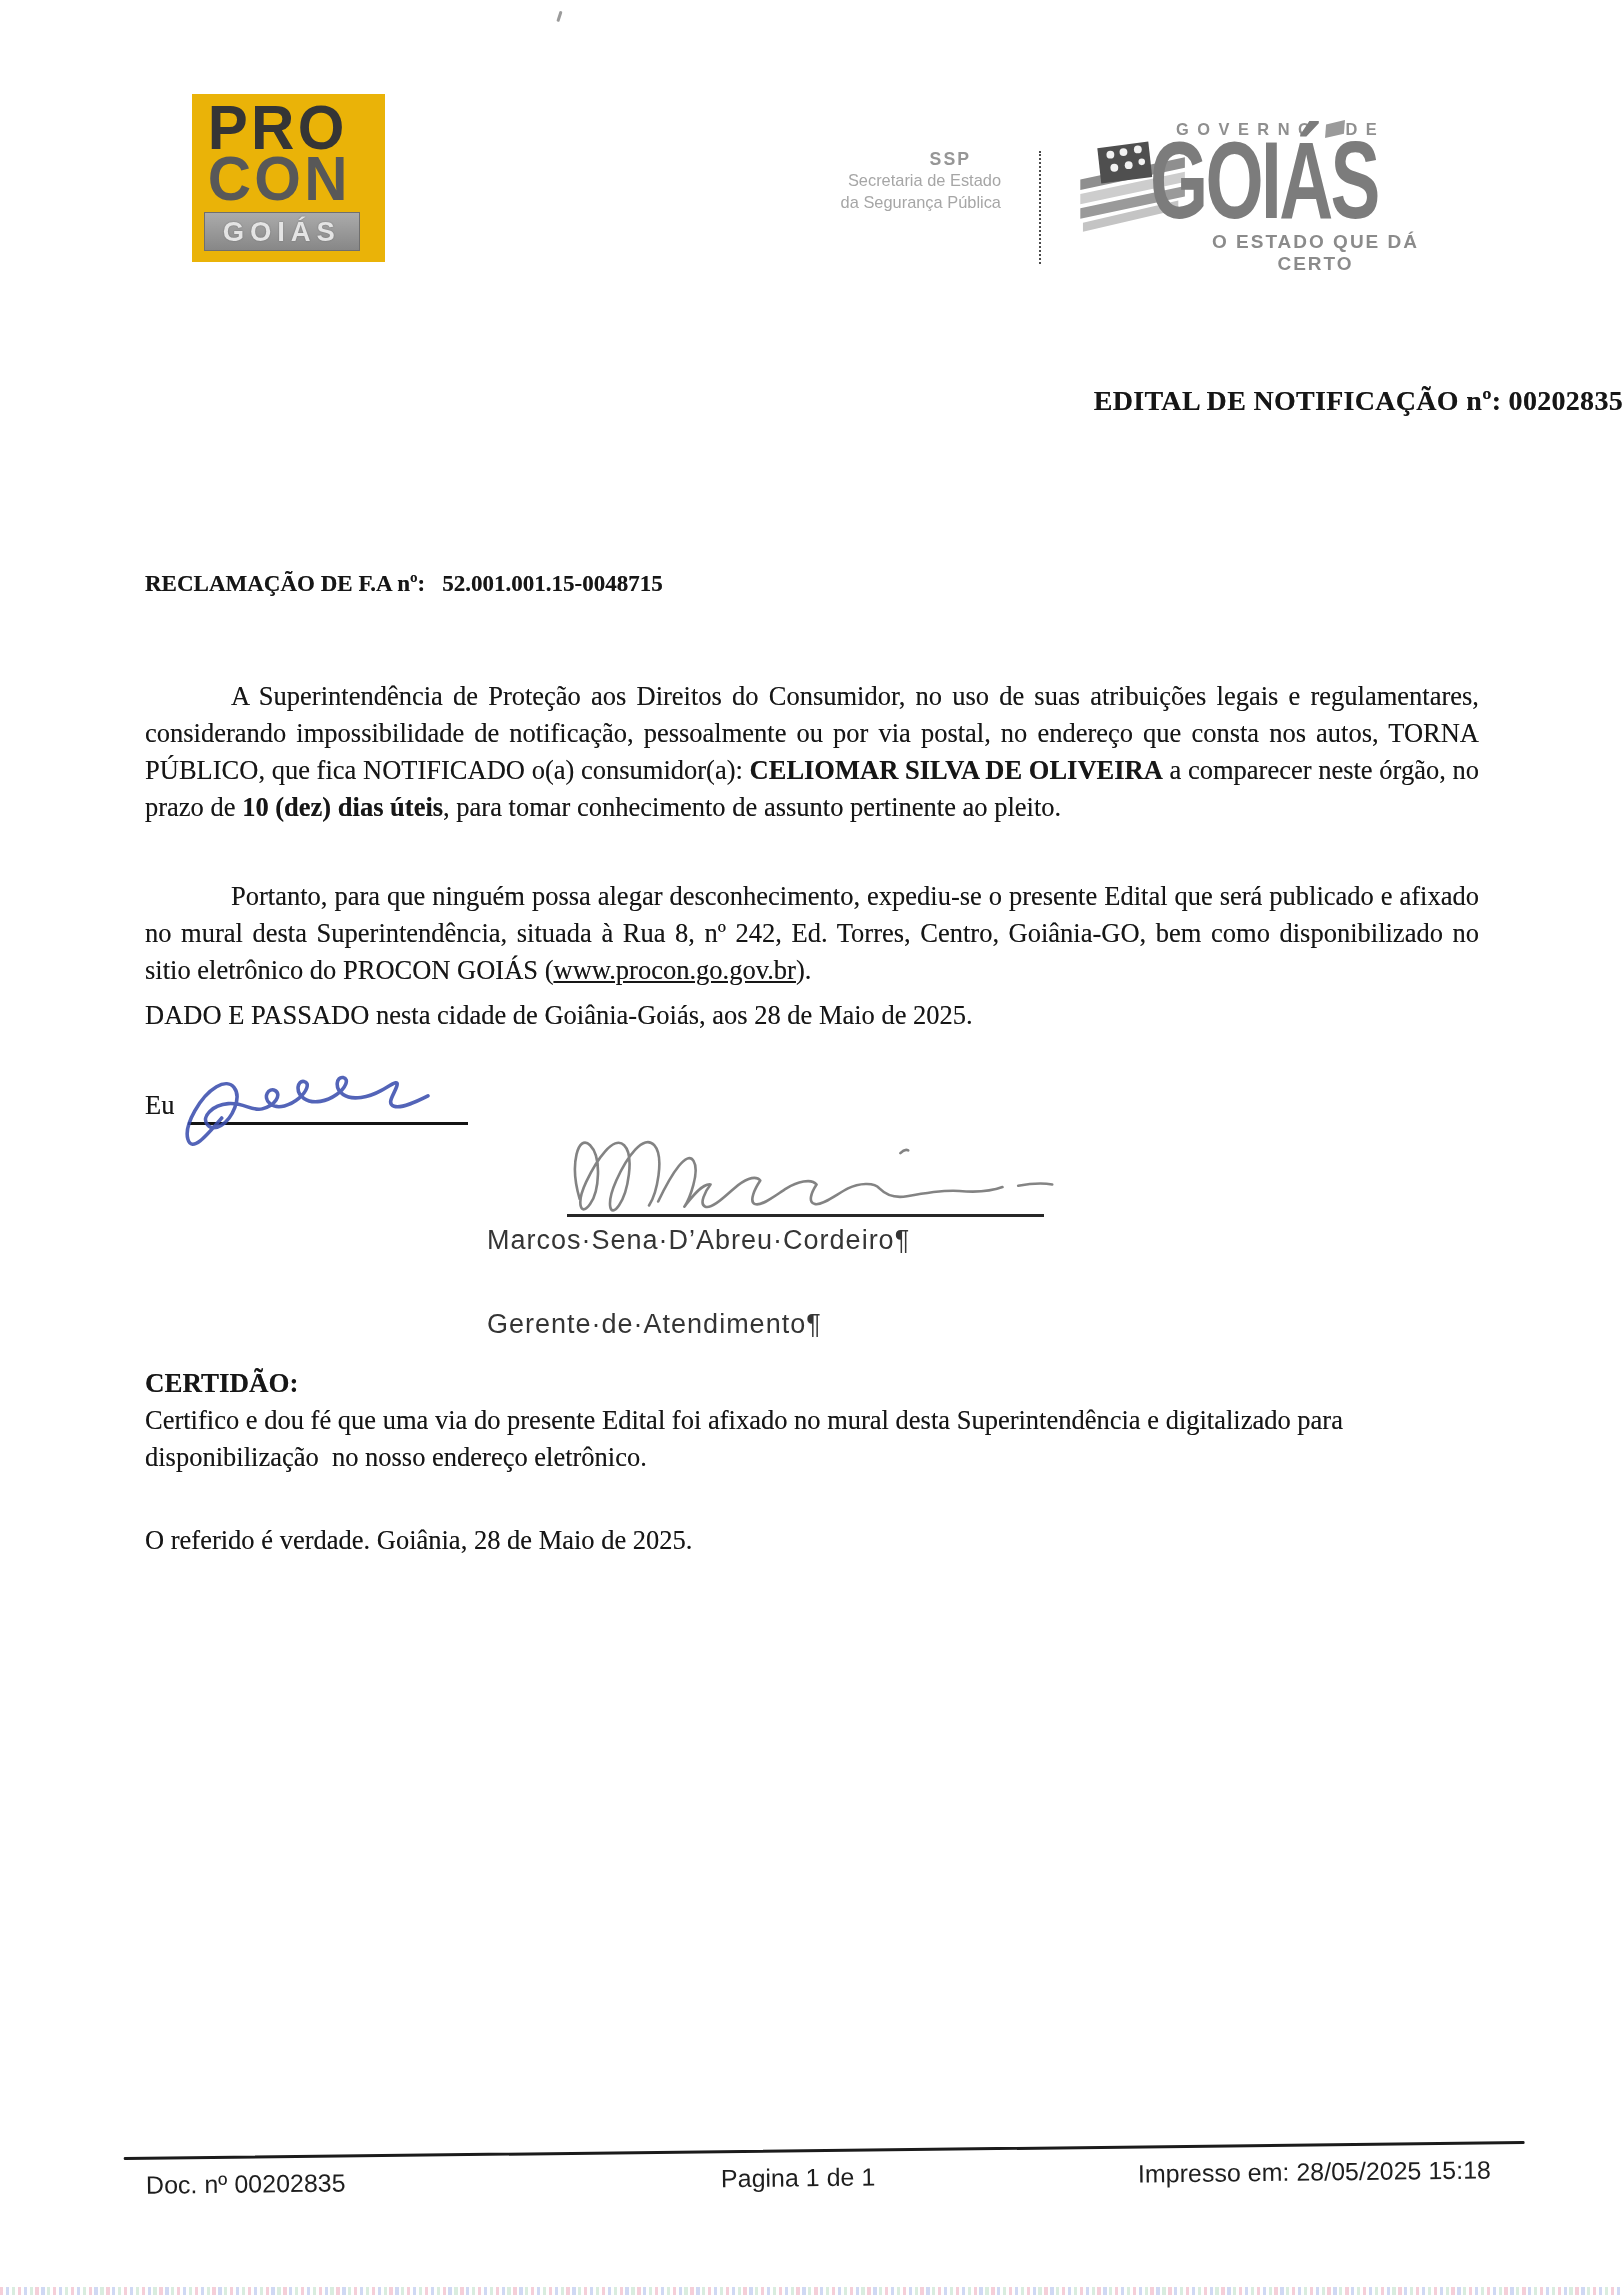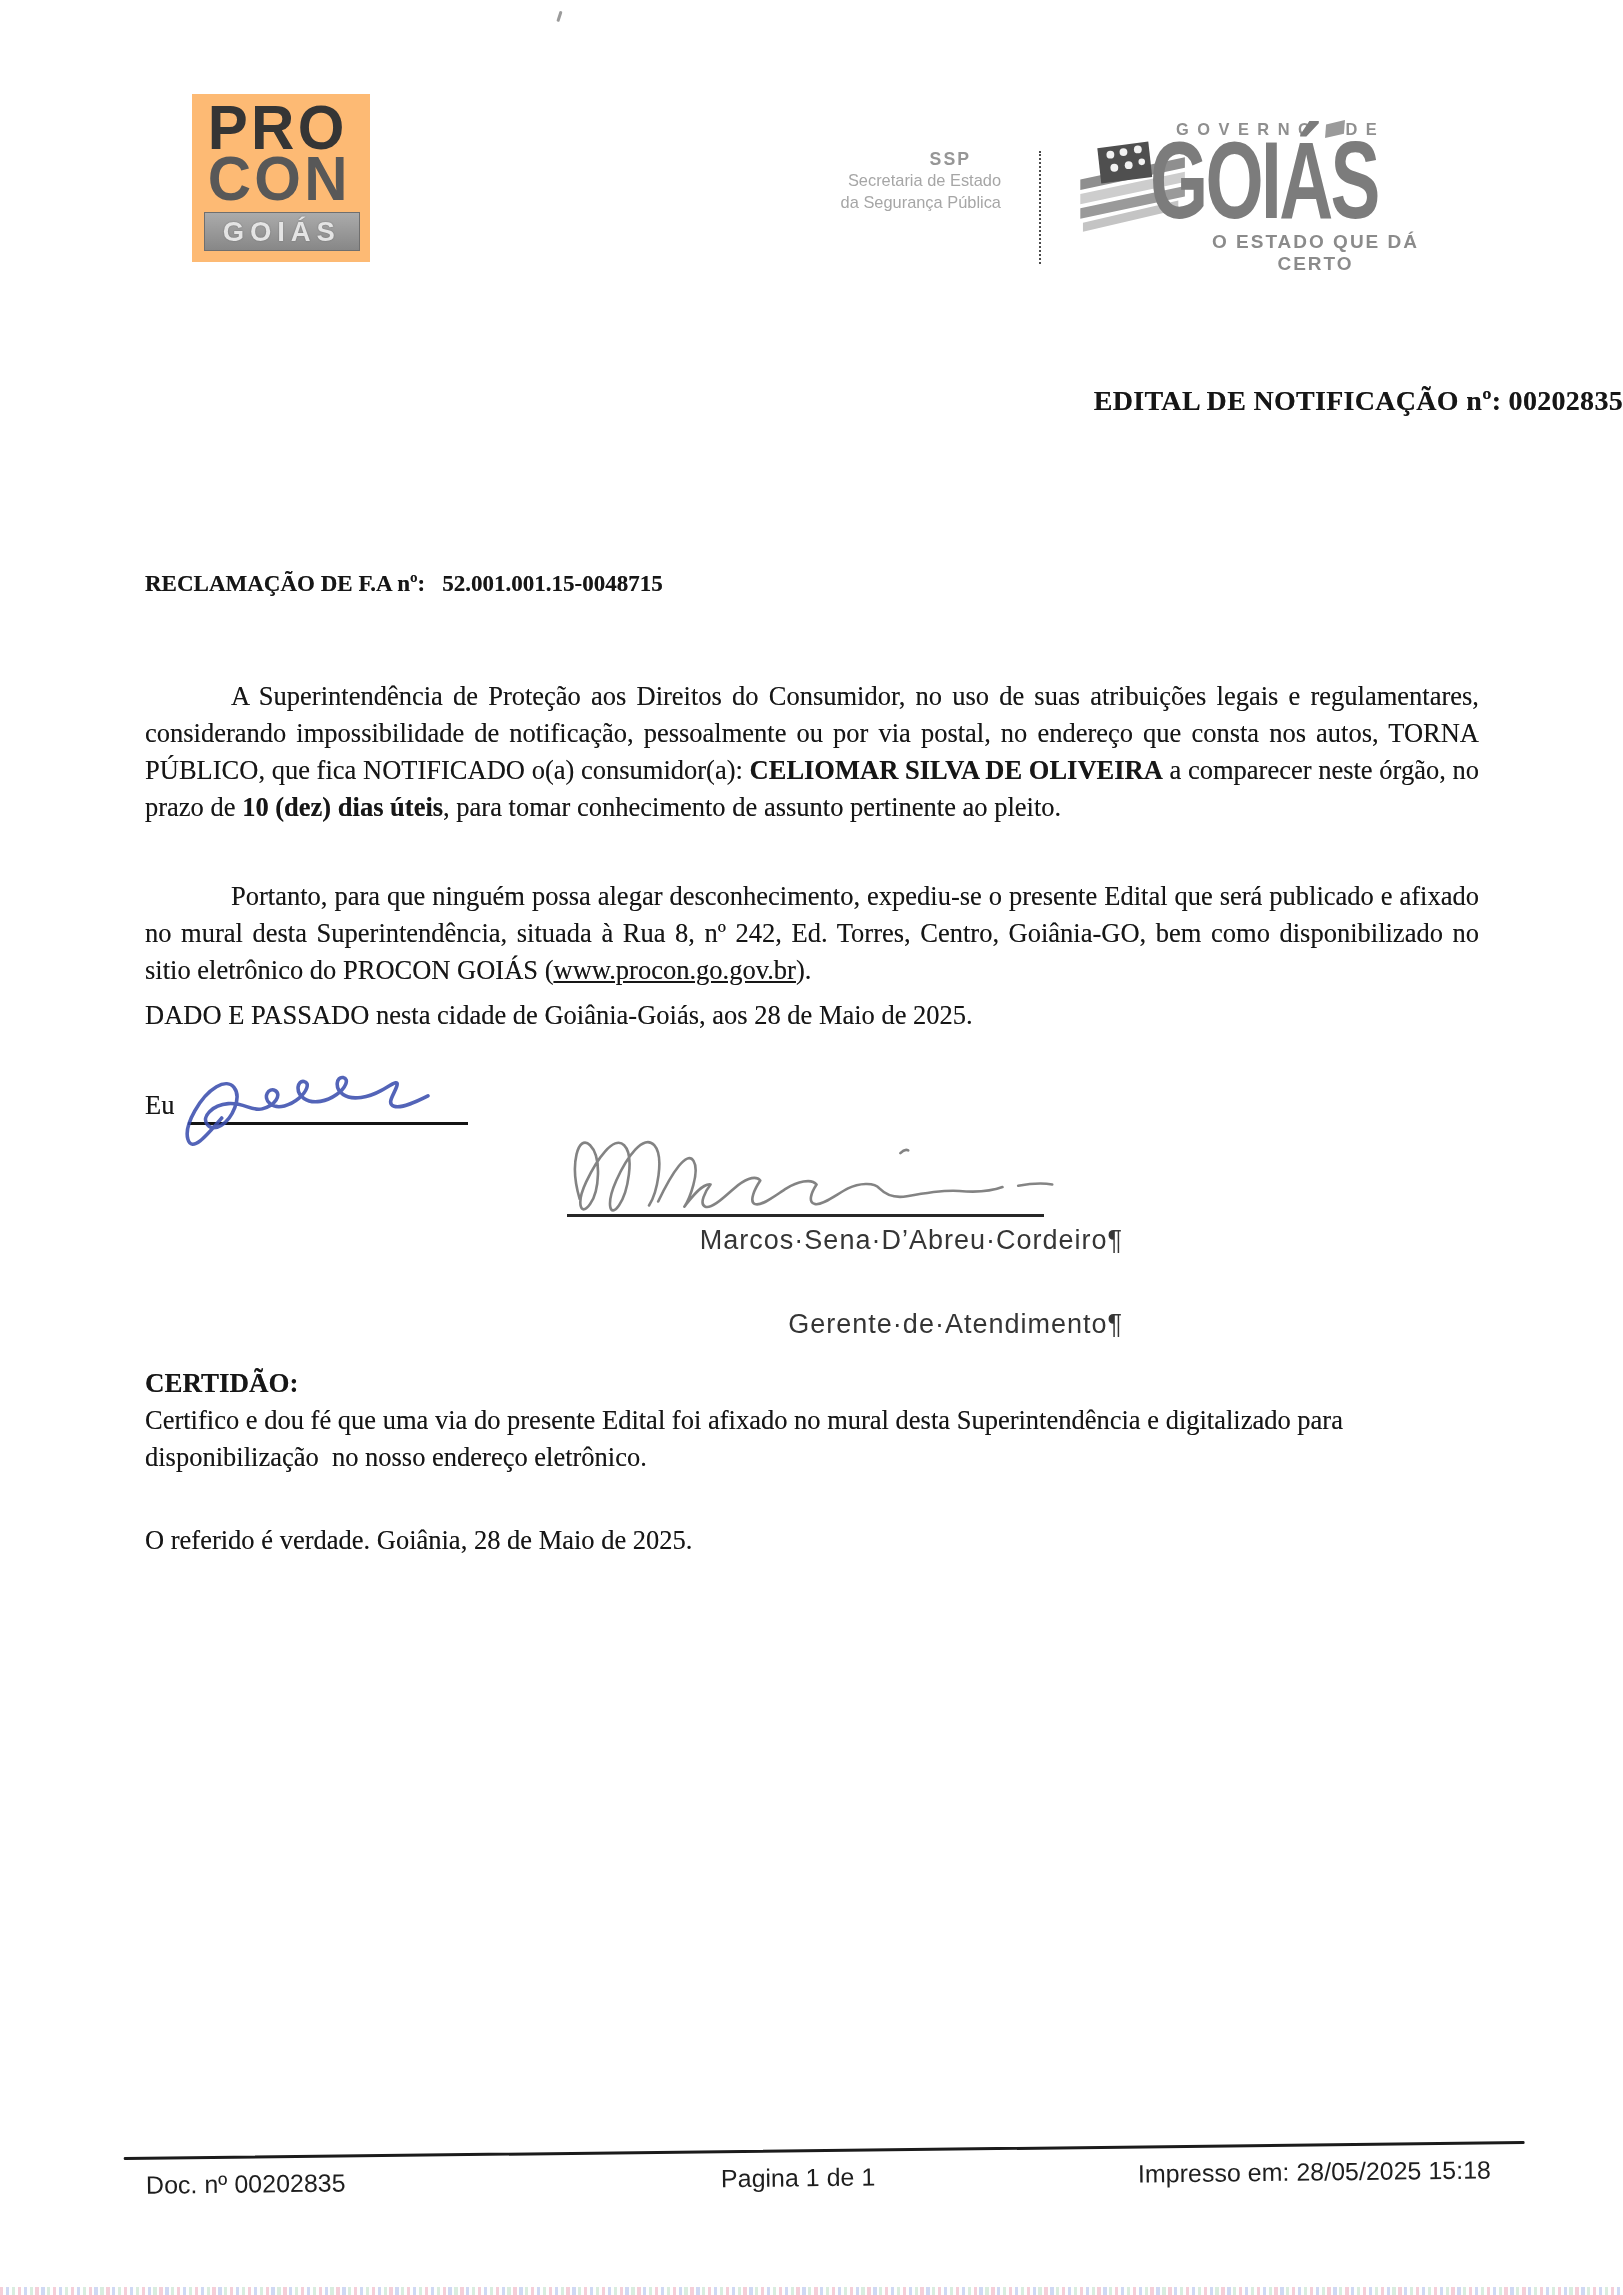--- a/index.html
+++ b/index.html
@@ -8,22 +8,22 @@
     width:1623px;height:2295px;
     background:#ffffff;
     font-family:"Liberation Serif", serif;
     color:#161616;
     overflow:hidden;
   }
   [data-name]{box-sizing:border-box;}
 
   
   .procon-logo{
-    position:absolute;left:192px;top:94px;width:178px;height:168px;
-    background:#fdba74;padding:7.9px 3.9px 0 15.7px;
+    position:absolute;left:192px;top:94px;width:193px;height:168px;
+    background:#eab308;padding:7.9px 3.9px 0 15.7px;
     font-family:"Liberation Sans", sans-serif;
   }
   .procon-line{font-weight:900;font-size:60px;line-height:51px;letter-spacing:3.3px;transform:scaleY(1.05);}
   .procon-pro{color:#353535;}
   .procon-con{color:#585858;}
   .procon-bar{
     margin:7.9px 0 0 -3.9px;width:156px;height:39px;
     background:linear-gradient(#ababab,#878787);
     border:1.3px solid #6f6f6f;
     color:#e4e4e4;font-weight:bold;font-size:27.5px;line-height:37px;
@@ -84,21 +84,21 @@
   .dado-line{top:1000px;}
 
   .eu-label{position:absolute;left:145px;top:1090px;font-size:26.5px;text-shadow:0 0 0.3px rgba(0,0,0,.45);}
   .sig-underline-1{position:absolute;left:188px;top:1122px;width:280px;height:2.6px;background:#141414;}
   .servant-sig{position:absolute;left:178px;top:1041px;}
   .subscription-text{position:absolute;left:484px;top:1090px;font-size:26.5px;text-shadow:0 0 0.3px rgba(0,0,0,.45);}
 
   .manager-sig{position:absolute;left:560px;top:1128px;}
   .sig-underline-2{position:absolute;left:567px;top:1214px;width:477px;height:2.6px;background:#272727;}
   .manager-name,.manager-role{
-    position:absolute;left:487px;width:636px;text-align:right;
+    position:absolute;left:487px;width:636px;text-align:left;
     font-family:"Liberation Sans", sans-serif;font-size:27px;color:#353535;letter-spacing:1px;
   }
   .manager-name{top:1225px;}
   .manager-role{top:1265px;margin-top:44px;}
 
   .cert-heading{position:absolute;left:145px;top:1368px;font-weight:bold;font-size:27px;text-shadow:0 0 0.4px rgba(0,0,0,.5);}
   .cert-body{position:absolute;left:145px;top:1402px;width:1334px;font-size:26.5px;line-height:37px;text-shadow:0 0 0.3px rgba(0,0,0,.45);}
   .cert-line{white-space:pre-wrap;}
 
   .closing-line{top:1525px;}

